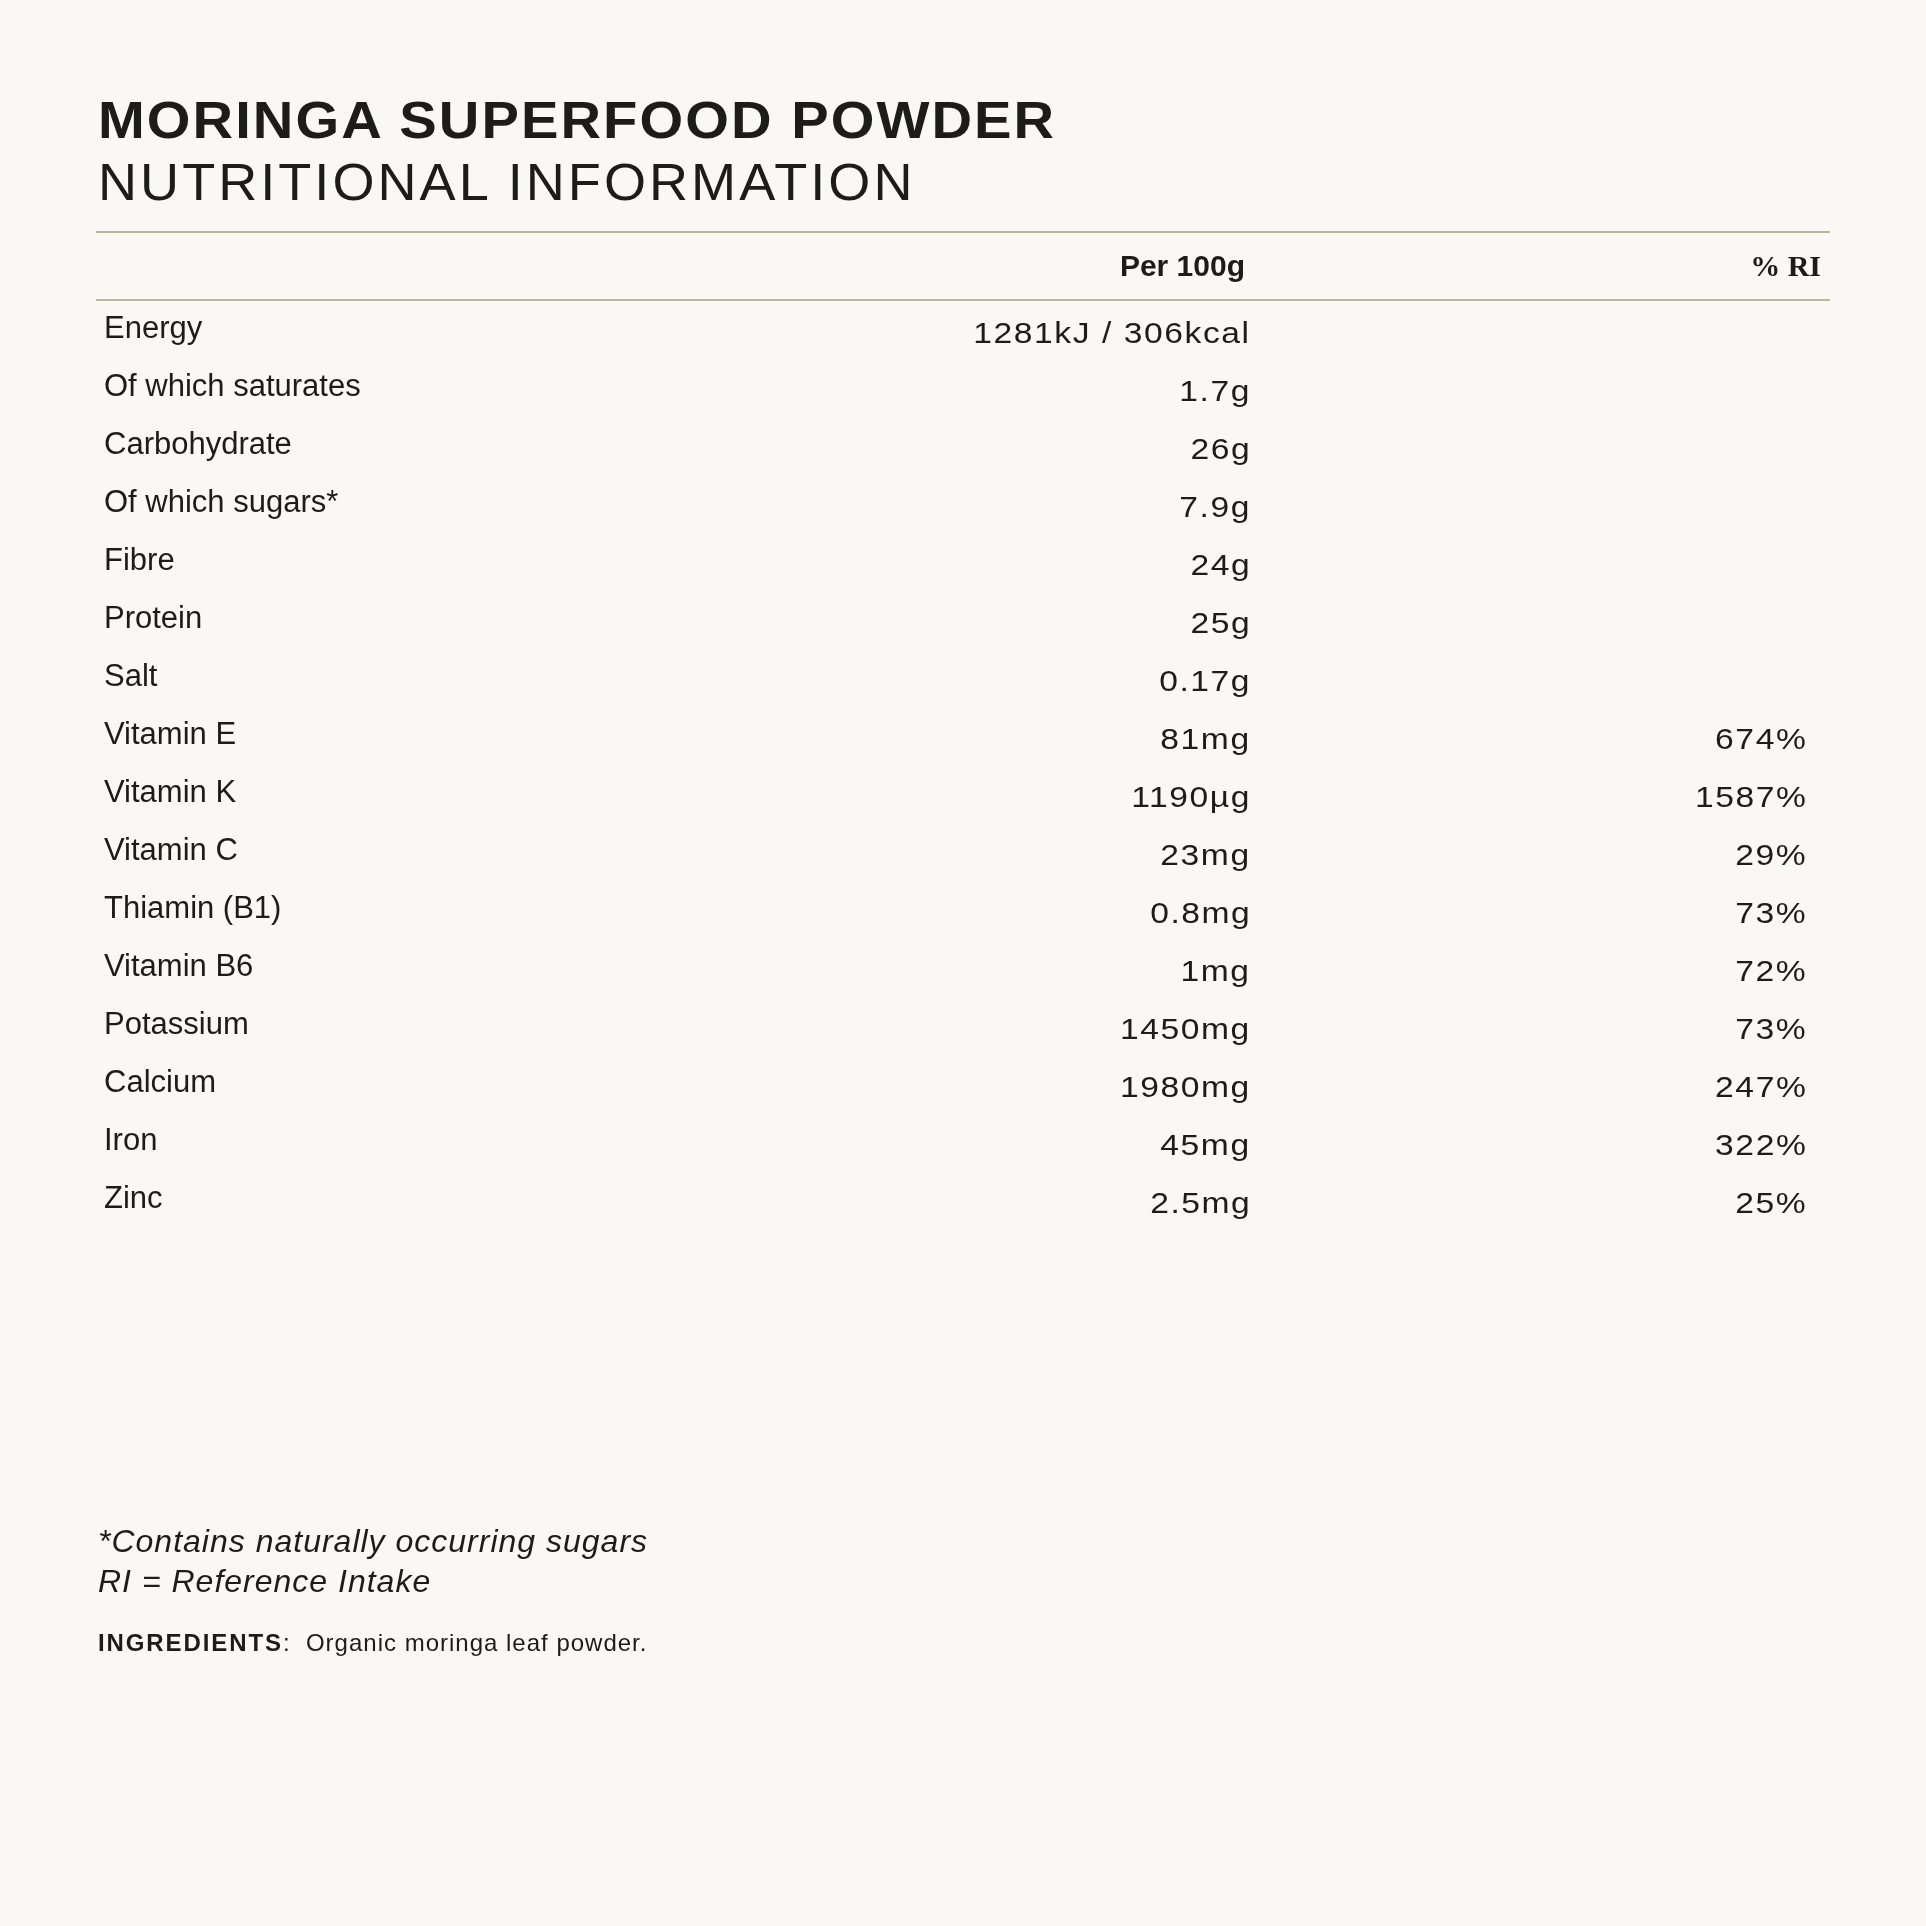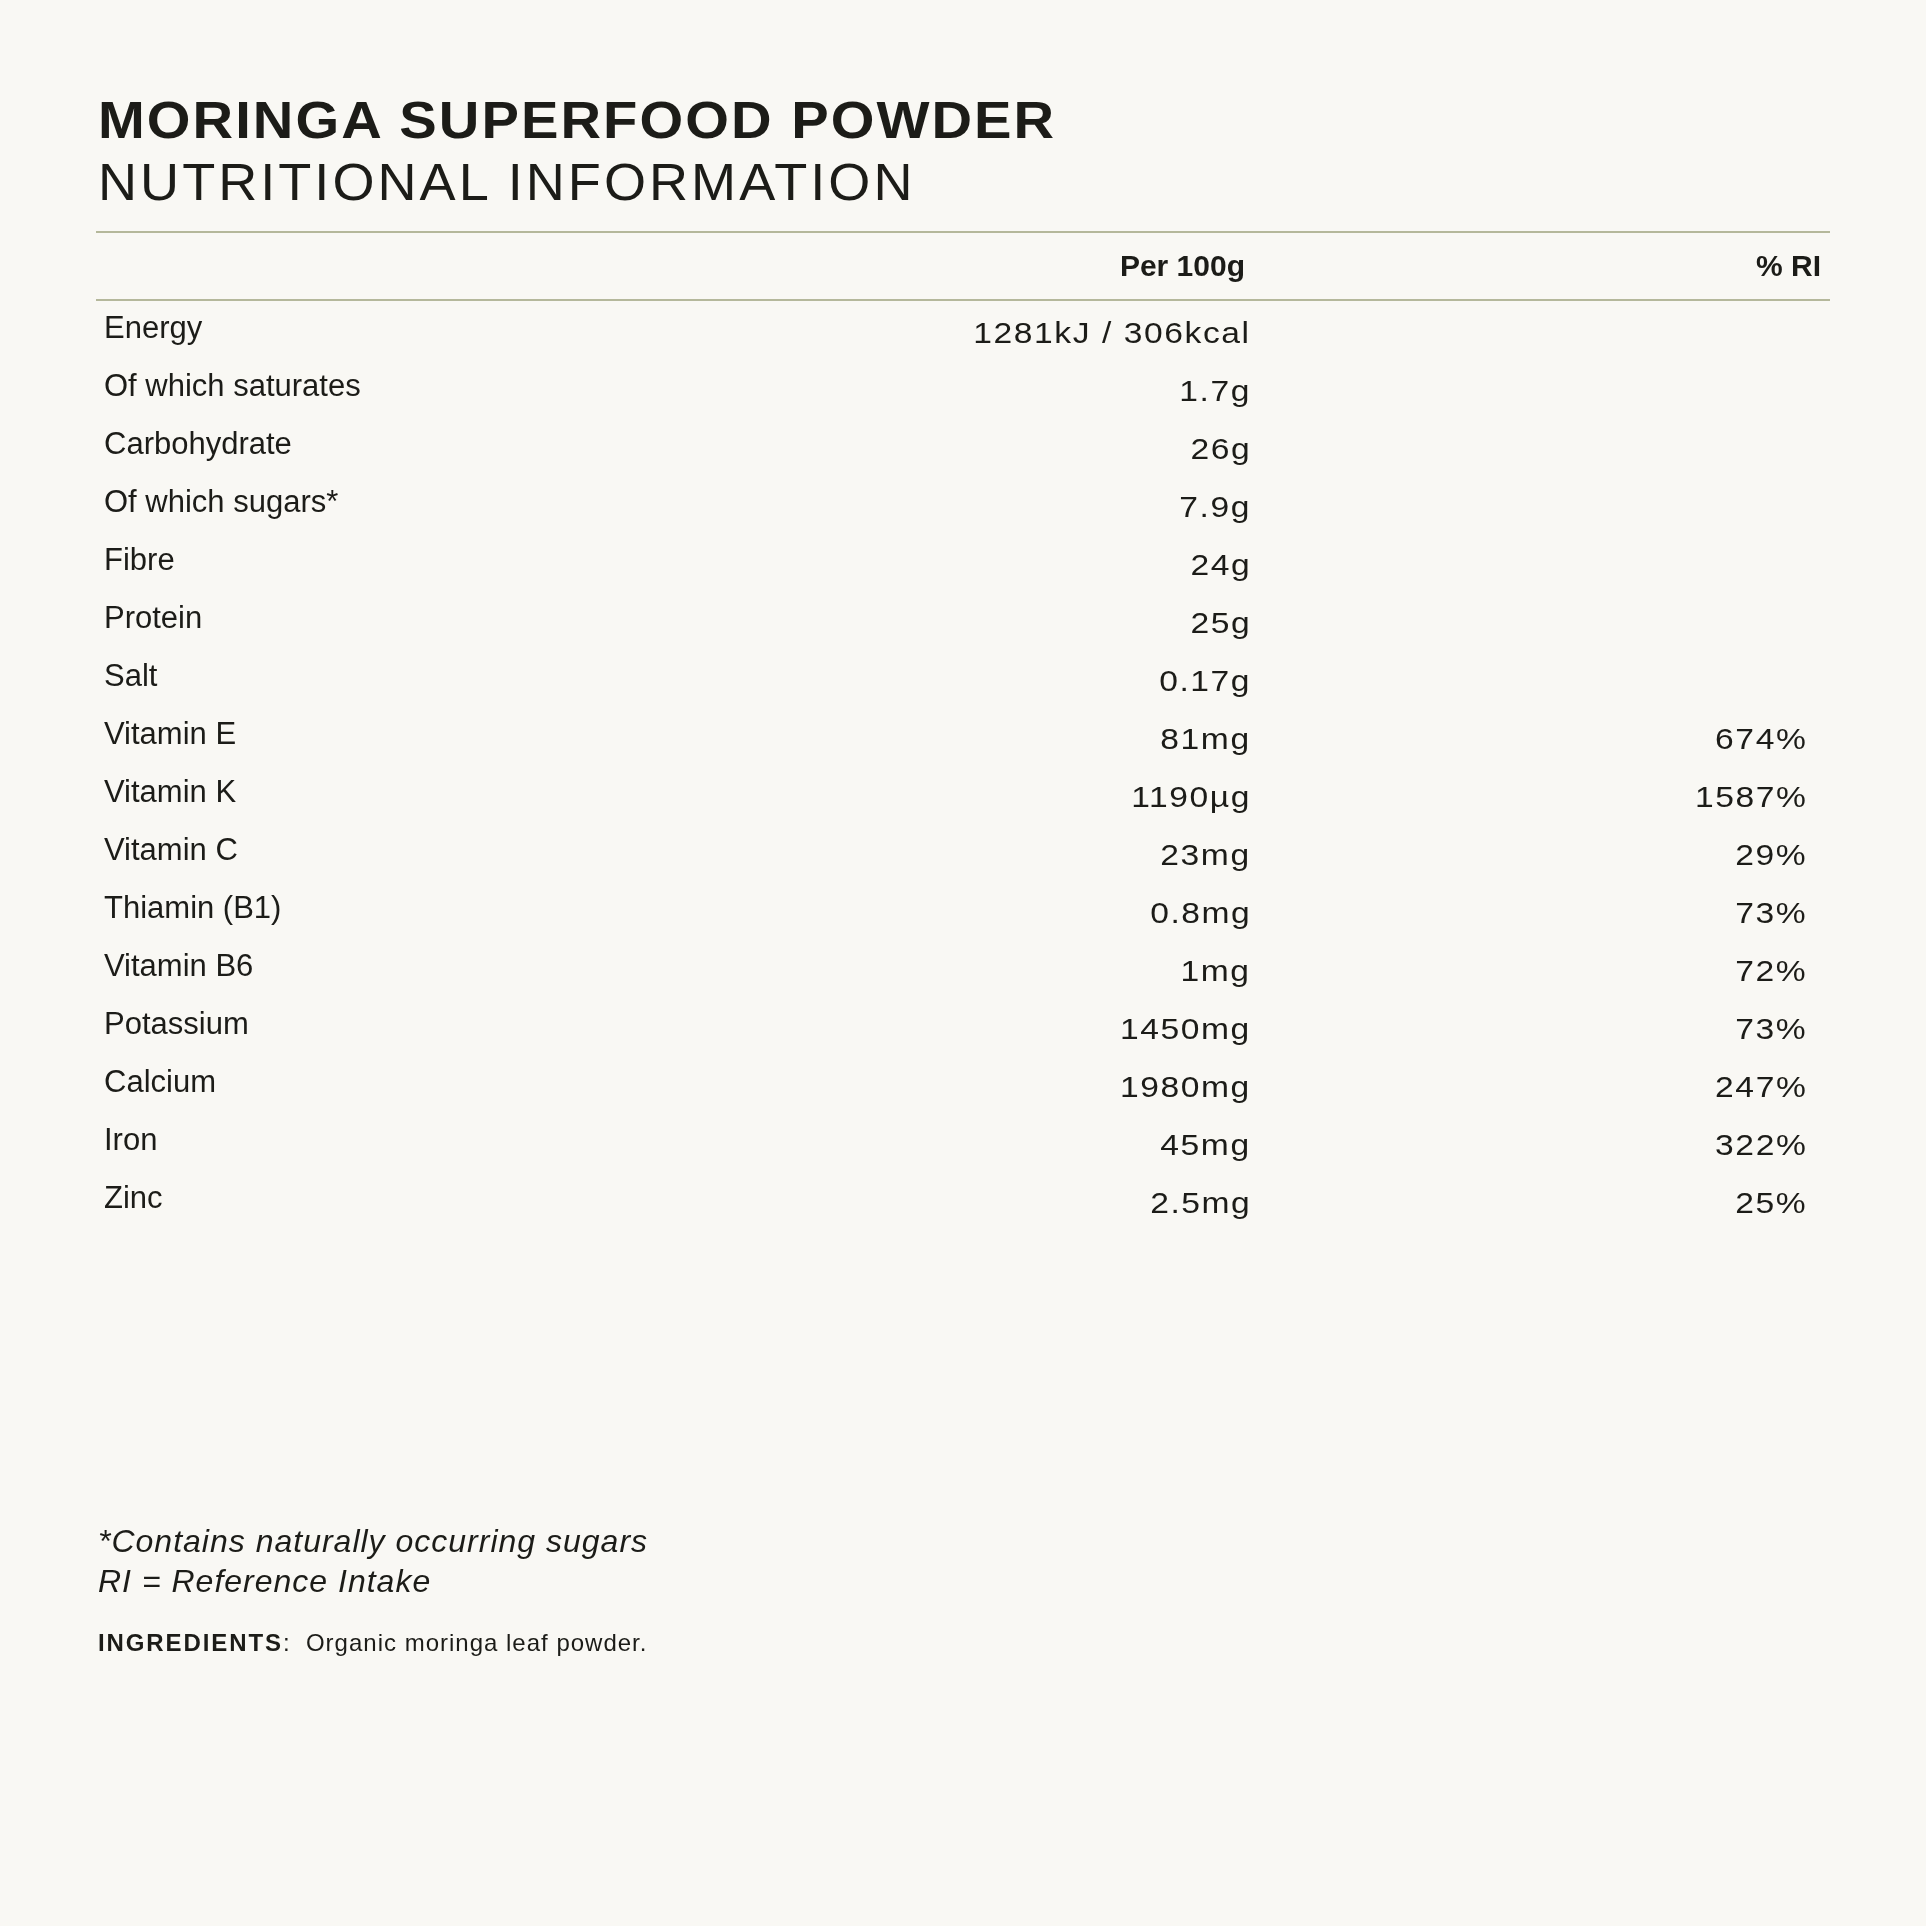--- a/index.html
+++ b/index.html
@@ -52,21 +52,21 @@
     .col-head {
       position: absolute;
       top: 246px;
       font-size: 30px;
       font-weight: 700;
       line-height: 39px;
       white-space: nowrap;
       text-align: right;
     }
     .col-head.per { right: calc(1926px - 1245px); }
-    .col-head.ri { right: calc(1926px - 1821px); }
+    .col-head.ri { right: calc(1926px - 1821px); font-family: Liberation Serif, serif; }
 
     .rows {
       position: absolute;
       left: 0;
       top: 308px;
       width: 1926px;
     }
     .row {
       position: relative;
       height: 58px;

